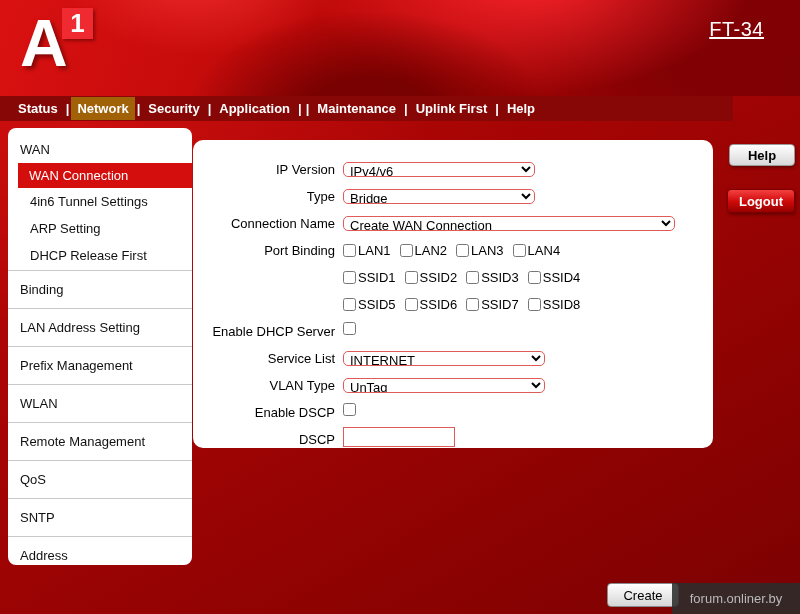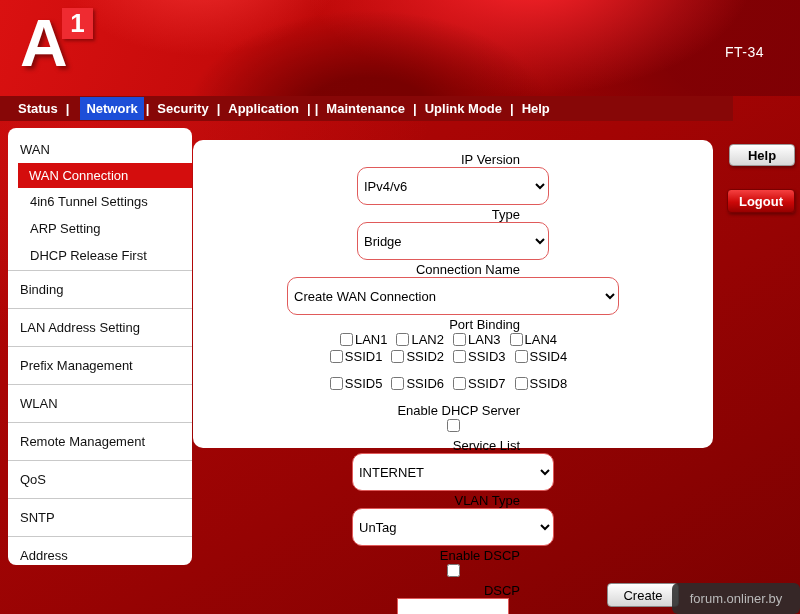--- a/index.html
+++ b/index.html
@@ -35,34 +35,34 @@
     text-shadow: 3px 3px 4px rgba(60,0,0,0.55);
   }
   .logo-sq {
     position: absolute; left: 42px; top: 2px; width: 31px; height: 31px;
     background: #ef2b31;
     display: flex; align-items: center; justify-content: center;
     color: #fff; font-size: 26px; font-weight: bold;
     box-shadow: 2px 2px 3px rgba(60,0,0,0.45);
   }
   .model {
-    position: absolute; right: 36px; top: 44px;
-    color: #ffffff; font-size: 14px; letter-spacing: 0.5px;
+    position: absolute; right: 36px; top: 18px;
+    color: #ffffff; font-size: 20px; letter-spacing: 0.5px; text-decoration: underline;
   }
 
   
   .navbar {
     position: absolute; left: 0; top: 96px; width: 733px; height: 25px;
     background: #870707;
     display: flex; align-items: center;
     padding-left: 12px;
     color: #ffffff; font-size: 13px; font-weight: bold;
   }
   .nav-item { padding: 4px 6px; cursor: pointer; white-space: nowrap; }
-  .nav-item.active { background: #1d4ed8; margin-left: 9px; }
+  .nav-item.active { background: #a16207; }
   .nav-sep { padding: 0 2px; }
 
   
   .sidebar {
     position: absolute; left: 8px; top: 128px; width: 184px; height: 437px;
     background: #ffffff;
     border-radius: 8px;
     overflow: hidden;
     padding-top: 6px;
   }
@@ -77,30 +77,30 @@
   .side-top  { padding: 10px 12px; }
   .side-sep  { border: 0; border-top: 1px solid #c9c9c9; margin: 1px 0; }
 
   
   .panel {
     position: absolute; left: 193px; top: 140px; width: 520px; height: 308px;
     background: #ffffff;
     border-radius: 10px;
     padding-top: 10px;
   }
-  .form-row { display: flex; align-items: center; min-height: 25px; margin: 2px 12px; flex-direction: column; }
+  .form-row { display: flex; align-items: flex-end; min-height: 25px; margin: 2px 0; }
   .form-label {
     width: 150px; flex-shrink: 0;
     text-align: right; padding-right: 8px;
     font-size: 13px; color: #000;
   }
   .sel {
-    height: 38px; font-size: 13px; color: #000;
+    height: 15px; font-size: 13px; color: #000;
     background: #fff;
-    border: 1px solid #e05a5a; border-radius: 10px;
+    border: 1px solid #e05a5a; border-radius: 5px;
     padding-left: 2px;
     cursor: pointer;
   }
   .w190 { width: 192px; } .w330 { width: 332px; } .w200 { width: 202px; }
   .txt {
     width: 112px; height: 20px;
     border: 1px solid #e05a5a;
     font-size: 13px; padding: 1px 4px;
   }
   .cb-group { display: flex; align-items: center; }
@@ -134,21 +134,21 @@
     background: linear-gradient(#ffffff, #d6d6d6);
     border: 1px solid #8a8a8a;
     color: #000;
   }
 
   
   .watermark {
     position: absolute; right: 0; bottom: 0; width: 128px; height: 31px;
     background: rgba(44,44,44,0.88);
     color: #b9b9b9; font-size: 13px;
-    display: flex; align-items: center; justify-content: center; border-radius: 6px;
+    display: flex; align-items: center; justify-content: center;
   }
 </style>
 </head>
 <body>
 
 <div class="stage">
 
   <div class="header">
     <div class="logo">
       <span class="logo-a">A</span>
@@ -162,21 +162,21 @@
     <span class="nav-sep">|</span>
     <span class="nav-item active">Network</span>
     <span class="nav-sep">|</span>
     <span class="nav-item">Security</span>
     <span class="nav-sep">|</span>
     <span class="nav-item">Application</span>
     <span class="nav-sep">|</span>
     <span class="nav-sep">|</span>
     <span class="nav-item">Maintenance</span>
     <span class="nav-sep">|</span>
-    <span class="nav-item">Uplink Mode</span>
+    <span class="nav-item">Uplink First</span>
     <span class="nav-sep">|</span>
     <span class="nav-item">Help</span>
   </div>
 
   <div class="sidebar">
     <div class="side-item side-head">WAN</div>
     <div class="side-item side-sub selected">WAN Connection</div>
     <div class="side-item side-sub">4in6 Tunnel Settings</div>
     <div class="side-item side-sub">ARP Setting</div>
     <div class="side-item side-sub">DHCP Release First</div>

